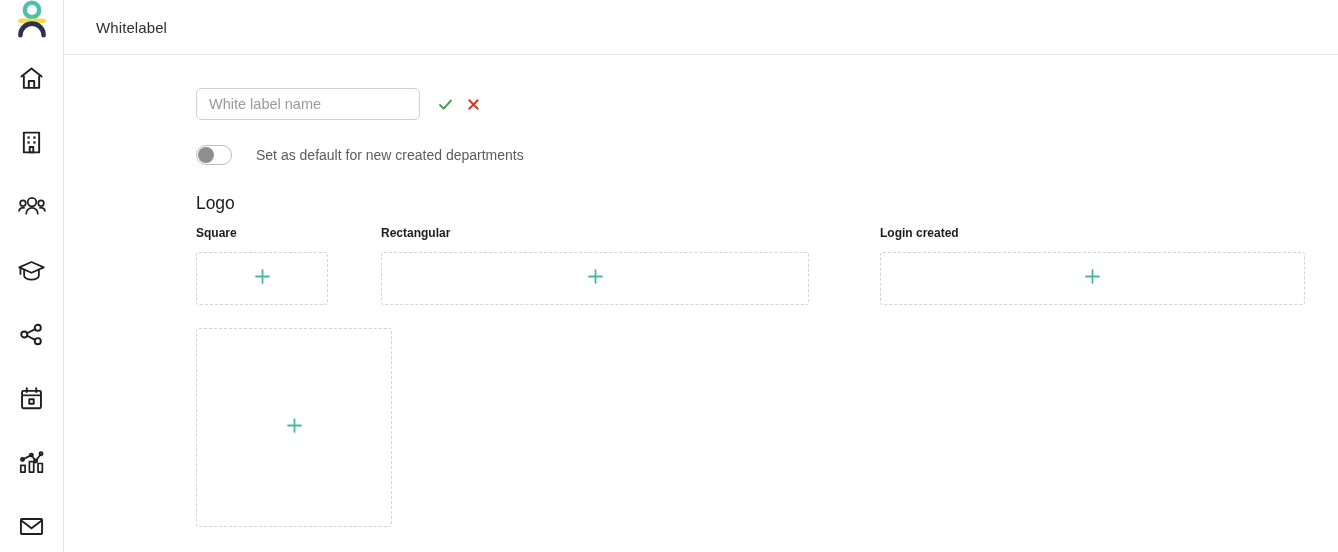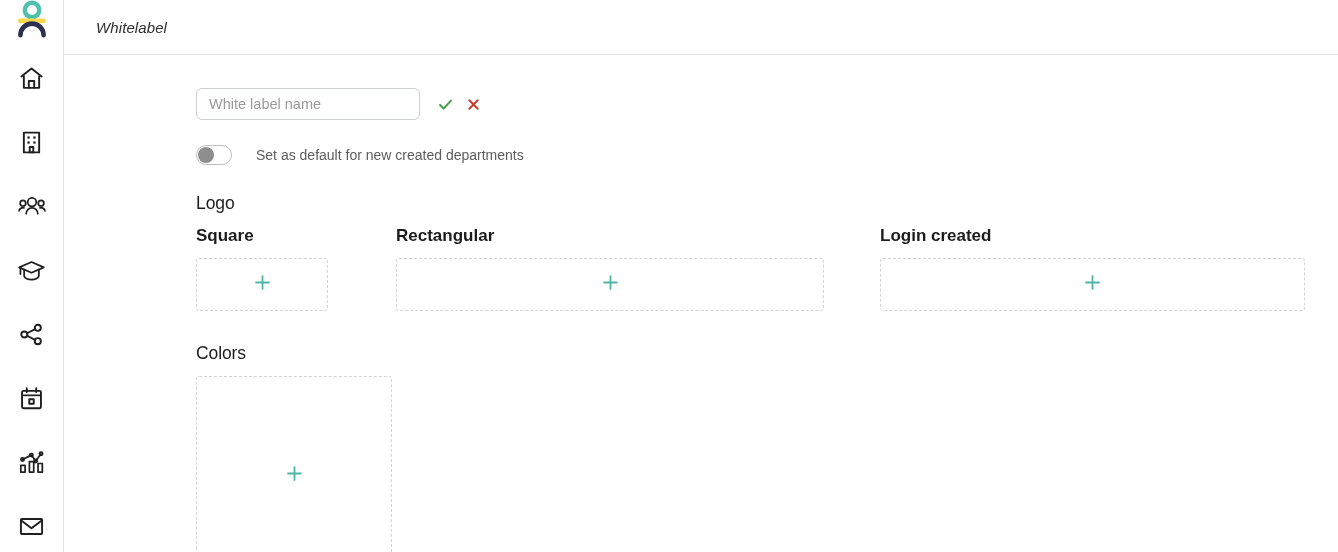--- a/index.html
+++ b/index.html
@@ -51,21 +51,20 @@
     background: #ffffff;
     min-width: 0;
   }
   .topbar {
     height: 55px;
     flex: 0 0 55px;
     border-bottom: 1px solid #e3e3e3;
     display: flex;
     align-items: center;
     padding-left: 32px;
-    font-style: italic;
   }
   .page-title {
     font-size: 15px;
     color: #2f2f2f;
     font-weight: 400;
     letter-spacing: 0.1px;
   }
 
   .content {
     flex: 1 1 auto;
@@ -134,35 +133,35 @@
 
   
   .section-heading {
     font-size: 17.5px;
     font-weight: normal;
     color: #1c1c1c;
     margin-top: 27px;
     letter-spacing: -0.1px;
   }
   .field-label {
-    font-size: 17px;
+    font-size: 12px;
     font-weight: bold;
     color: #1c1c1c;
     margin-bottom: 12px;
   }
 
   
   .logo-grid {
     position: relative;
     height: 90px;
     margin-top: 12px;
   }
   .logo-col { position: absolute; top: 0; }
   .col-square { left: 0; width: 132px; }
-  .col-rect   { left: 200px; width: 428px; }
+  .col-rect   { left: 185px; width: 428px; }
   .col-login  { left: 684px; width: 425px; }
 
   .dropzone {
     border: 1.5px dashed #d3d3d3;
     border-radius: 3px;
     display: flex;
     align-items: center;
     justify-content: center;
     cursor: pointer;
     background: #ffffff;
@@ -350,21 +349,20 @@
             <span class="plus-icon">
               <svg width="19" height="19" viewBox="0 0 20 20" fill="none" stroke="#4cb5a5" stroke-width="1.9" stroke-linecap="round">
                 <path d="M10 3.2v13.6M3.2 10h13.6"></path>
               </svg>
             </span>
           </div>
         </div>
 
       </div>
 
-      <div class="section-heading">Colors</div>
 
       <div class="dropzone dz-colors">
         <span class="plus-icon">
           <svg width="19" height="19" viewBox="0 0 20 20" fill="none" stroke="#4cb5a5" stroke-width="1.9" stroke-linecap="round">
             <path d="M10 3.2v13.6M3.2 10h13.6"></path>
           </svg>
         </span>
       </div>
 
     </div>

